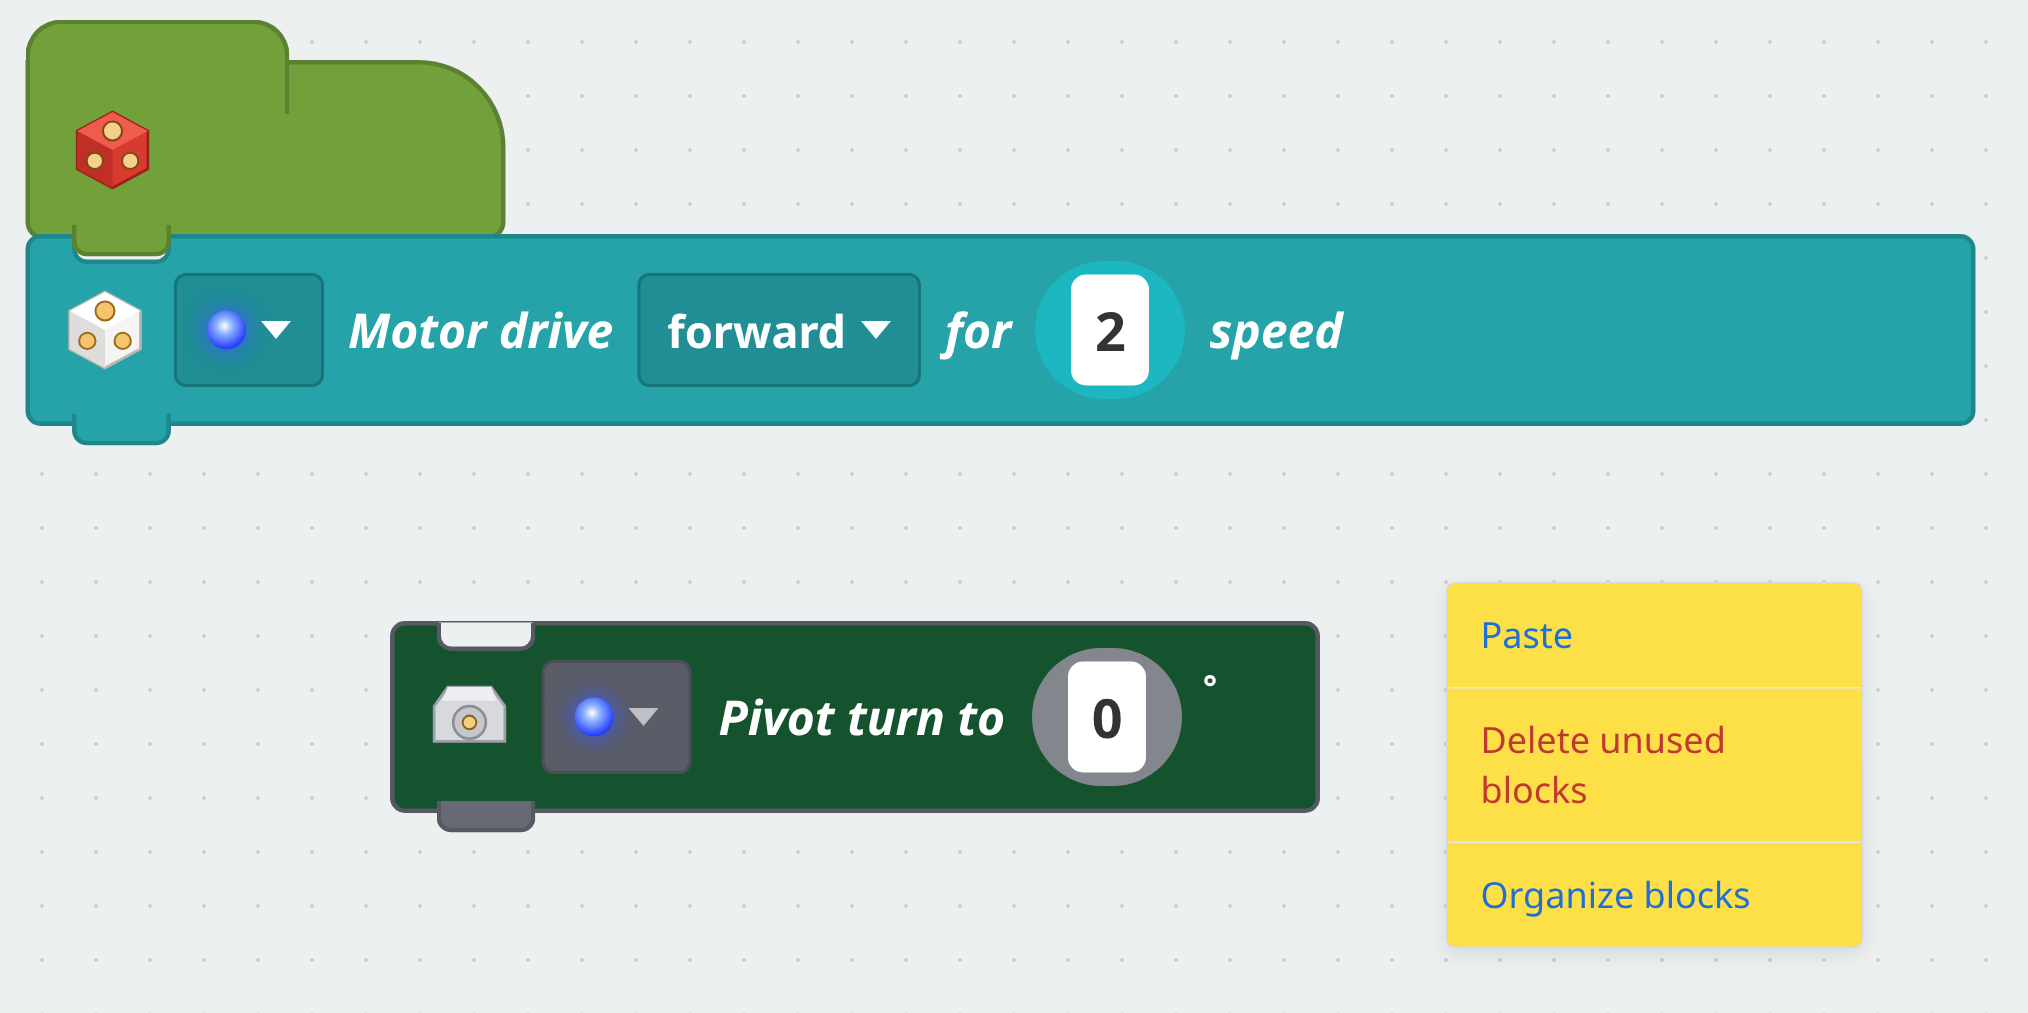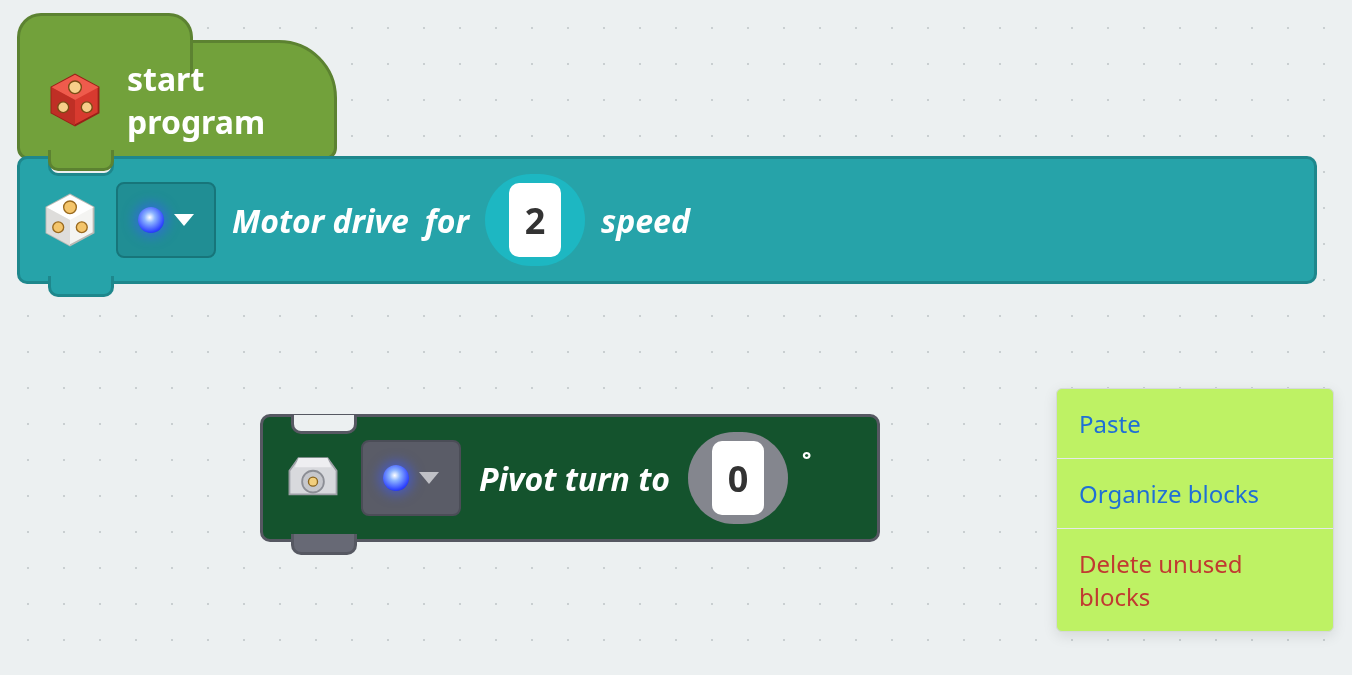--- a/index.html
+++ b/index.html
@@ -208,24 +208,24 @@
     flex: 0 0 auto;
   }
 
   .deg-sym { font-size: 22px; margin-left: -4px; align-self: flex-start; margin-top: 26px; }
 
   .blk-text { flex: 0 0 auto; font-style: italic; }
 
   
   .context-menu {
     position: absolute;
-    left: 1056px;
+    left: 964px;
     top: 388px;
     width: 278px;
-    background: #bef264;
+    background: #fde047;
     border: 1px solid #d5d9db;
     border-radius: 6px;
     box-shadow: 0 4px 14px rgba(0,0,0,0.10);
     overflow: hidden;
   }
   .context-menu .item {
     padding: 18px 22px;
     font-size: 24px;
     border-bottom: 1px solid #e5e8ea;
     cursor: pointer;
@@ -243,21 +243,20 @@
   <span class="tinkerbot-icon">
     <svg viewBox="0 0 64 64" width="58" height="58">
       <polygon points="32,4 58,18 58,46 32,60 6,46 6,18" fill="#d83a2f" stroke="#9a2018" stroke-width="2"></polygon>
       <polygon points="32,4 58,18 32,32 6,18" fill="#ef5b4c"></polygon>
       <polygon points="6,18 32,32 32,60 6,46" fill="#bf2f25"></polygon>
       <circle cx="32" cy="18" r="7" fill="#f7cf8a" stroke="#7a4b14" stroke-width="1.5"></circle>
       <circle cx="19" cy="40" r="6" fill="#f7cf8a" stroke="#7a4b14" stroke-width="1.5"></circle>
       <circle cx="45" cy="40" r="6" fill="#f7cf8a" stroke="#7a4b14" stroke-width="1.5"></circle>
     </svg>
   </span>
-  <span>start program</span>
 </div>
 
 <div class="motor-block">
   <span class="tinkerbot-icon">
     <svg viewBox="0 0 64 64" width="58" height="58">
       <polygon points="32,4 58,18 58,46 32,60 6,46 6,18" fill="#f4f4f2" stroke="#b9b9b4" stroke-width="2"></polygon>
       <polygon points="32,4 58,18 32,32 6,18" fill="#ffffff"></polygon>
       <polygon points="6,18 32,32 32,60 6,46" fill="#dedddb"></polygon>
       <circle cx="32" cy="18" r="7" fill="#f4c56b" stroke="#9a6a1f" stroke-width="1.5"></circle>
       <circle cx="19" cy="40" r="6" fill="#f4c56b" stroke="#9a6a1f" stroke-width="1.5"></circle>
@@ -265,20 +264,24 @@
     </svg>
   </span>
 
   <div class="dropdown teal icon-only">
     <span class="led-dot"></span>
     <span class="chevron"></span>
   </div>
 
   <span class="blk-text">Motor drive</span>
 
+  <div class="dropdown teal">
+    <span>forward</span>
+    <span class="chevron"></span>
+  </div>
 
   <span class="blk-text">for</span>
 
   <div class="num-bubble teal">
     <input class="num-input" value="2" style="">
   </div>
 
 
 
   <span class="blk-text">speed</span>
@@ -303,15 +306,15 @@
 
   <div class="num-bubble grey">
     <input class="num-input" value="0" style="">
   </div>
 
   <span class="deg-sym">°</span>
 </div>
 
 <div class="context-menu">
   <div class="item blue">Paste</div>
+  <div class="item red">Delete unused blocks</div>
   <div class="item blue">Organize blocks</div>
-  <div class="item red">Delete unused blocks</div>
 </div>
 
 </body></html>

